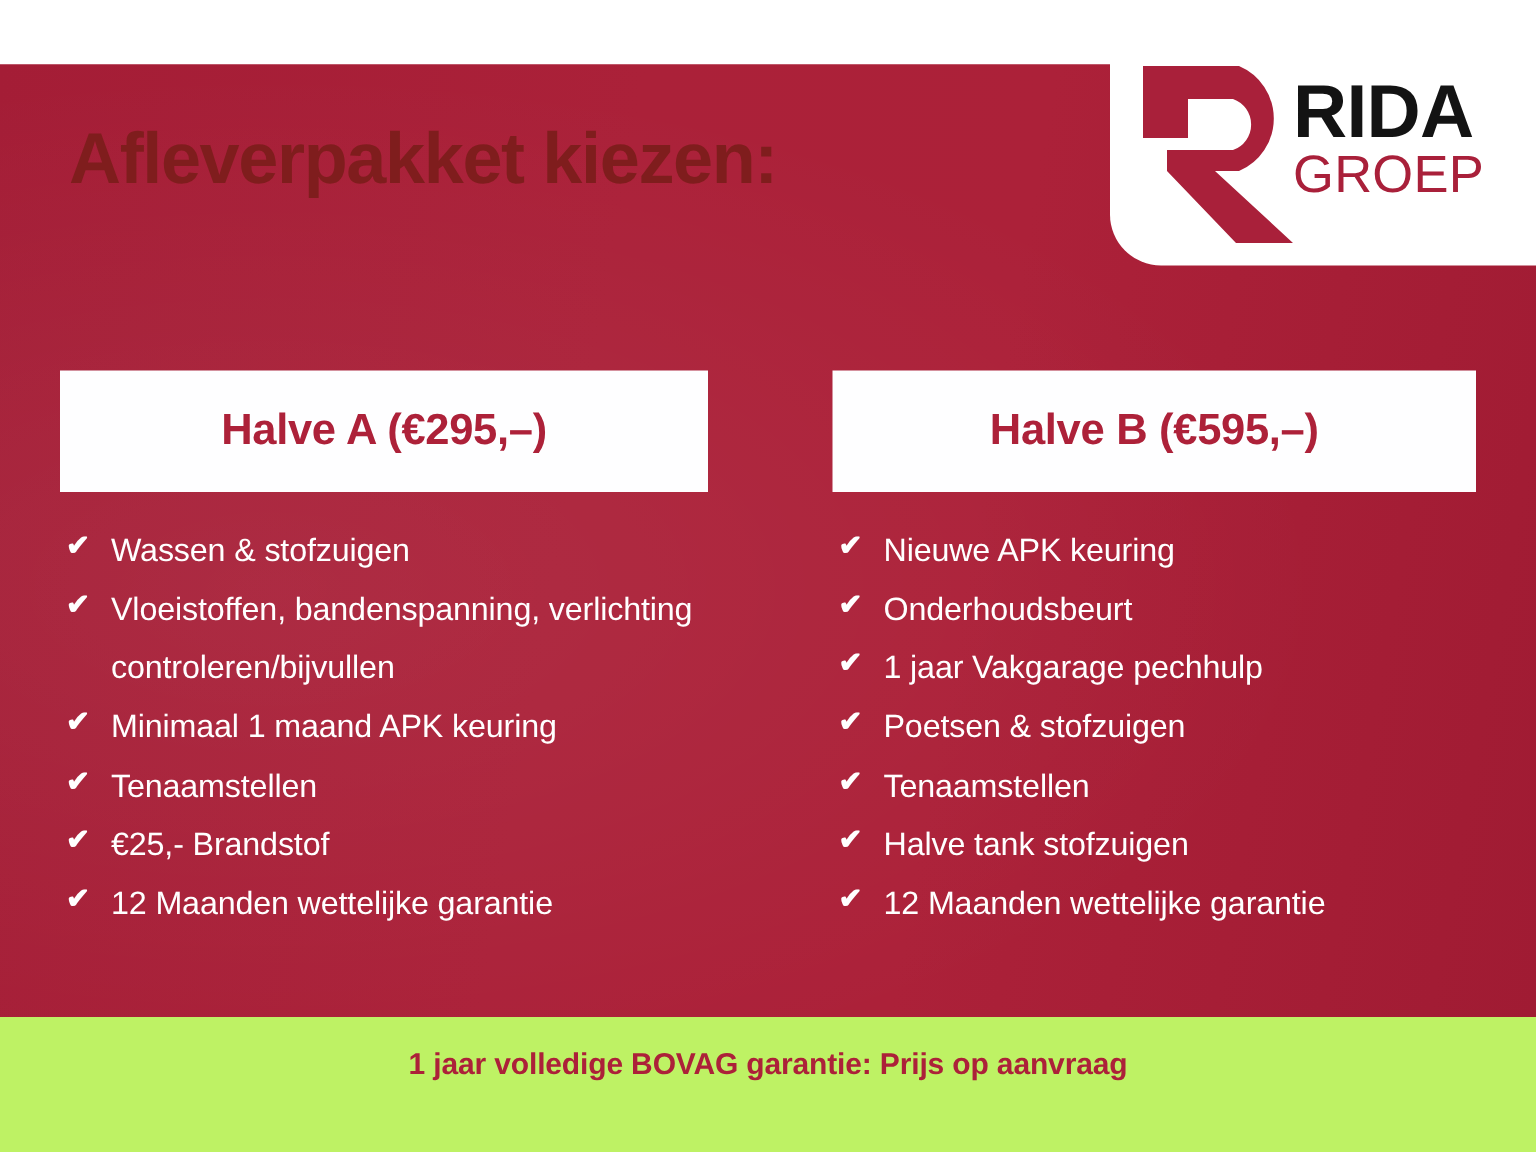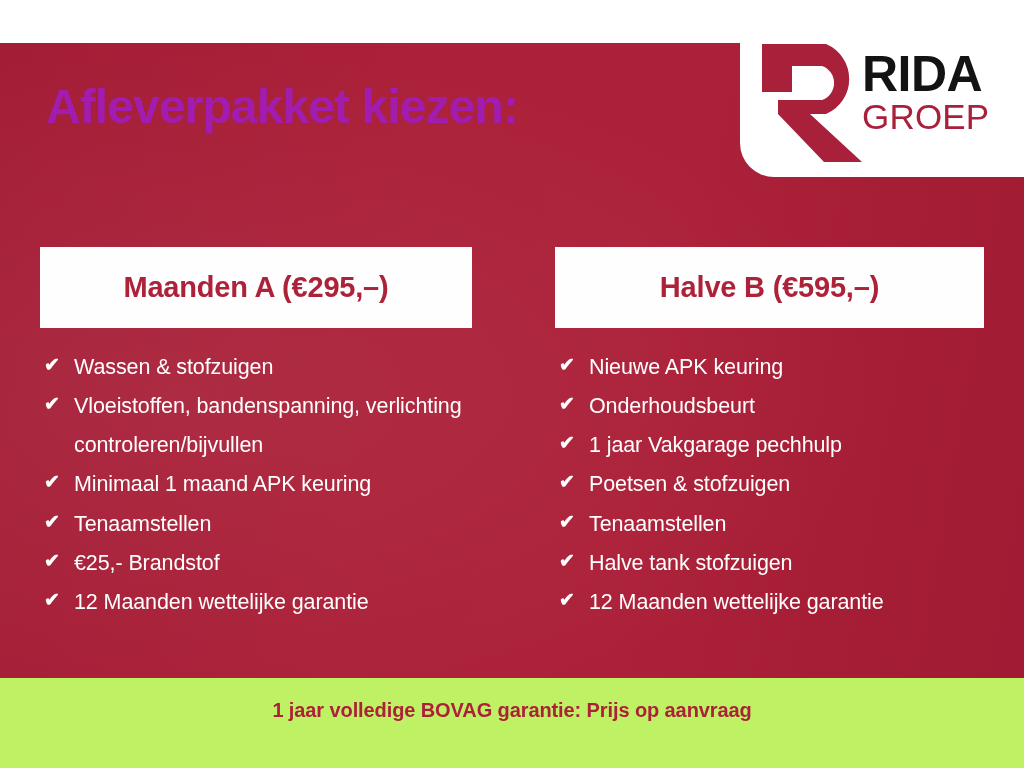--- a/index.html
+++ b/index.html
@@ -30,21 +30,21 @@
   }
 
   
   .headline {
     position: absolute;
     left: 46px;
     top: 79px;
     font-size: 48px;
     font-weight: 800;
     letter-spacing: -0.9px;
-    color: #a21caf;
+    color: #7f1d1d;
     white-space: nowrap;
   }
 
   
   .logo-panel {
     position: absolute;
     left: 740px;
     top: 29px;
     width: 284px;
     height: 148px;
@@ -168,21 +168,21 @@
       </svg>
     </span>
     <div class="logo-words">
       <div class="logo-rida">RIDA</div>
       <div class="logo-groep">GROEP</div>
     </div>
   </div>
 
   <div class="col col-a">
     <div class="pkg-header">
-      <span class="pkg-header-text">Maanden A (€295,–)</span>
+      <span class="pkg-header-text">Halve A (€295,–)</span>
     </div>
     <ul class="pkg-list">
       <li>
         <span class="check">✔</span>
         <span class="li-text">Wassen &amp; stofzuigen</span>
       </li>
       <li>
         <span class="check">✔</span>
         <span class="li-text">Vloeistoffen, bandenspanning, verlichting controleren/bijvullen</span>
       </li>

